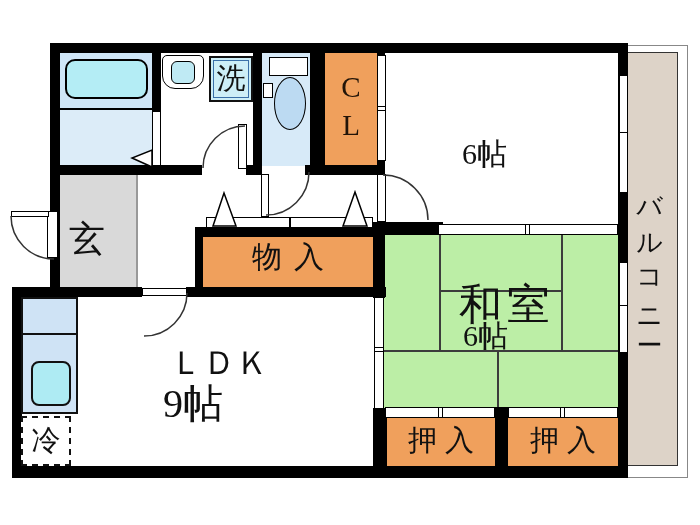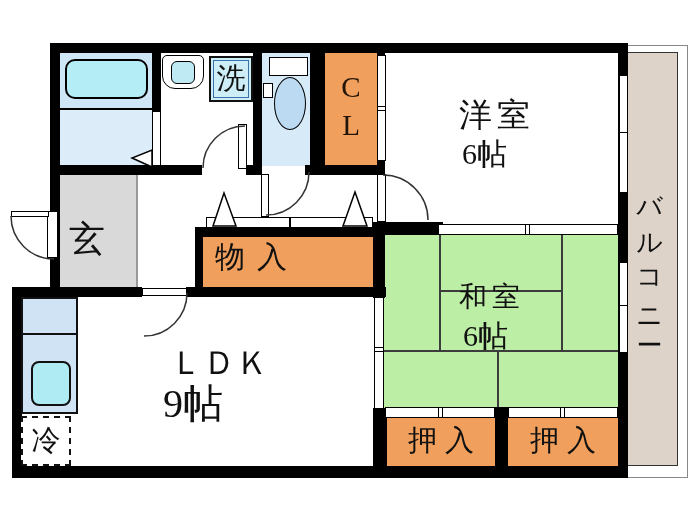--- a/index.html
+++ b/index.html
@@ -114,32 +114,31 @@
     <path d="M 11 216 A 43 43 0 0 0 54 259" fill="none" stroke="#333" stroke-width="1.5"></path>
     <path d="M 203 168 A 42 42 0 0 1 245 126" fill="none" stroke="#333" stroke-width="1.5"></path>
     <path d="M 266 215 A 43 43 0 0 0 309 172" fill="none" stroke="#333" stroke-width="1.5"></path>
     <path d="M 187 293 A 43 43 0 0 1 144 336" fill="none" stroke="#333" stroke-width="1.5"></path>
     <path d="M 383 175 A 45 45 0 0 1 428 220" fill="none" stroke="#333" stroke-width="1.5"></path>
     <polygon points="152,150 152,167 132,158" fill="#fff" stroke="#000" stroke-width="1.5"></polygon>
     <polygon points="213,226 236,226 224,193" fill="#fff" stroke="#000" stroke-width="1.5"></polygon>
     <polygon points="343,226 367,226 355,192" fill="#fff" stroke="#000" stroke-width="1.5"></polygon>
   </svg>
 
-  <div class="lbl" style="left:459px;top:99px;font-size:33px;letter-spacing:5px;">洋室</div>
   <div class="lbl" style="left:462px;top:139px;font-size:30px;">6帖</div>
 
-  <div class="lbl" style="left:459px;top:283px;font-size:28px;letter-spacing:5px;">和室</div>
+  <div class="lbl" style="left:459px;top:283px;font-size:43px;letter-spacing:5px;">和室</div>
   <div class="lbl" style="left:463px;top:321px;font-size:30px;">6帖</div>
 
   <div class="lbl" style="left:170px;top:347px;font-size:33px;">ＬＤＫ</div>
   <div class="lbl" style="left:163px;top:384px;font-size:40px;">9帖</div>
 
   <div class="lbl" style="left:69px;top:221px;font-size:36px;">玄</div>
 
-  <div class="lbl" style="left:203px;top:242px;width:170px;font-size:30px;letter-spacing:12px;text-indent:12px;">物入</div>
+  <div class="lbl" style="left:203px;top:242px;width:170px;text-align:center;font-size:30px;letter-spacing:12px;text-indent:12px;">物入</div>
 
   <div class="lbl" style="left:325px;top:68px;width:52px;text-align:center;font-size:29px;line-height:1.32;white-space:normal;color:#221408;">
     <span>C</span><br>
     <span>L</span>
   </div>
 
   <div class="lbl" style="left:387px;top:426px;width:108px;text-align:center;font-size:29px;letter-spacing:8px;text-indent:8px;">押入</div>
   <div class="lbl" style="left:508px;top:426px;width:110px;text-align:center;font-size:29px;letter-spacing:8px;text-indent:8px;">押入</div>
 
   <div class="lbl" style="left:21px;top:426px;width:50px;text-align:center;font-size:29px;">冷</div>

